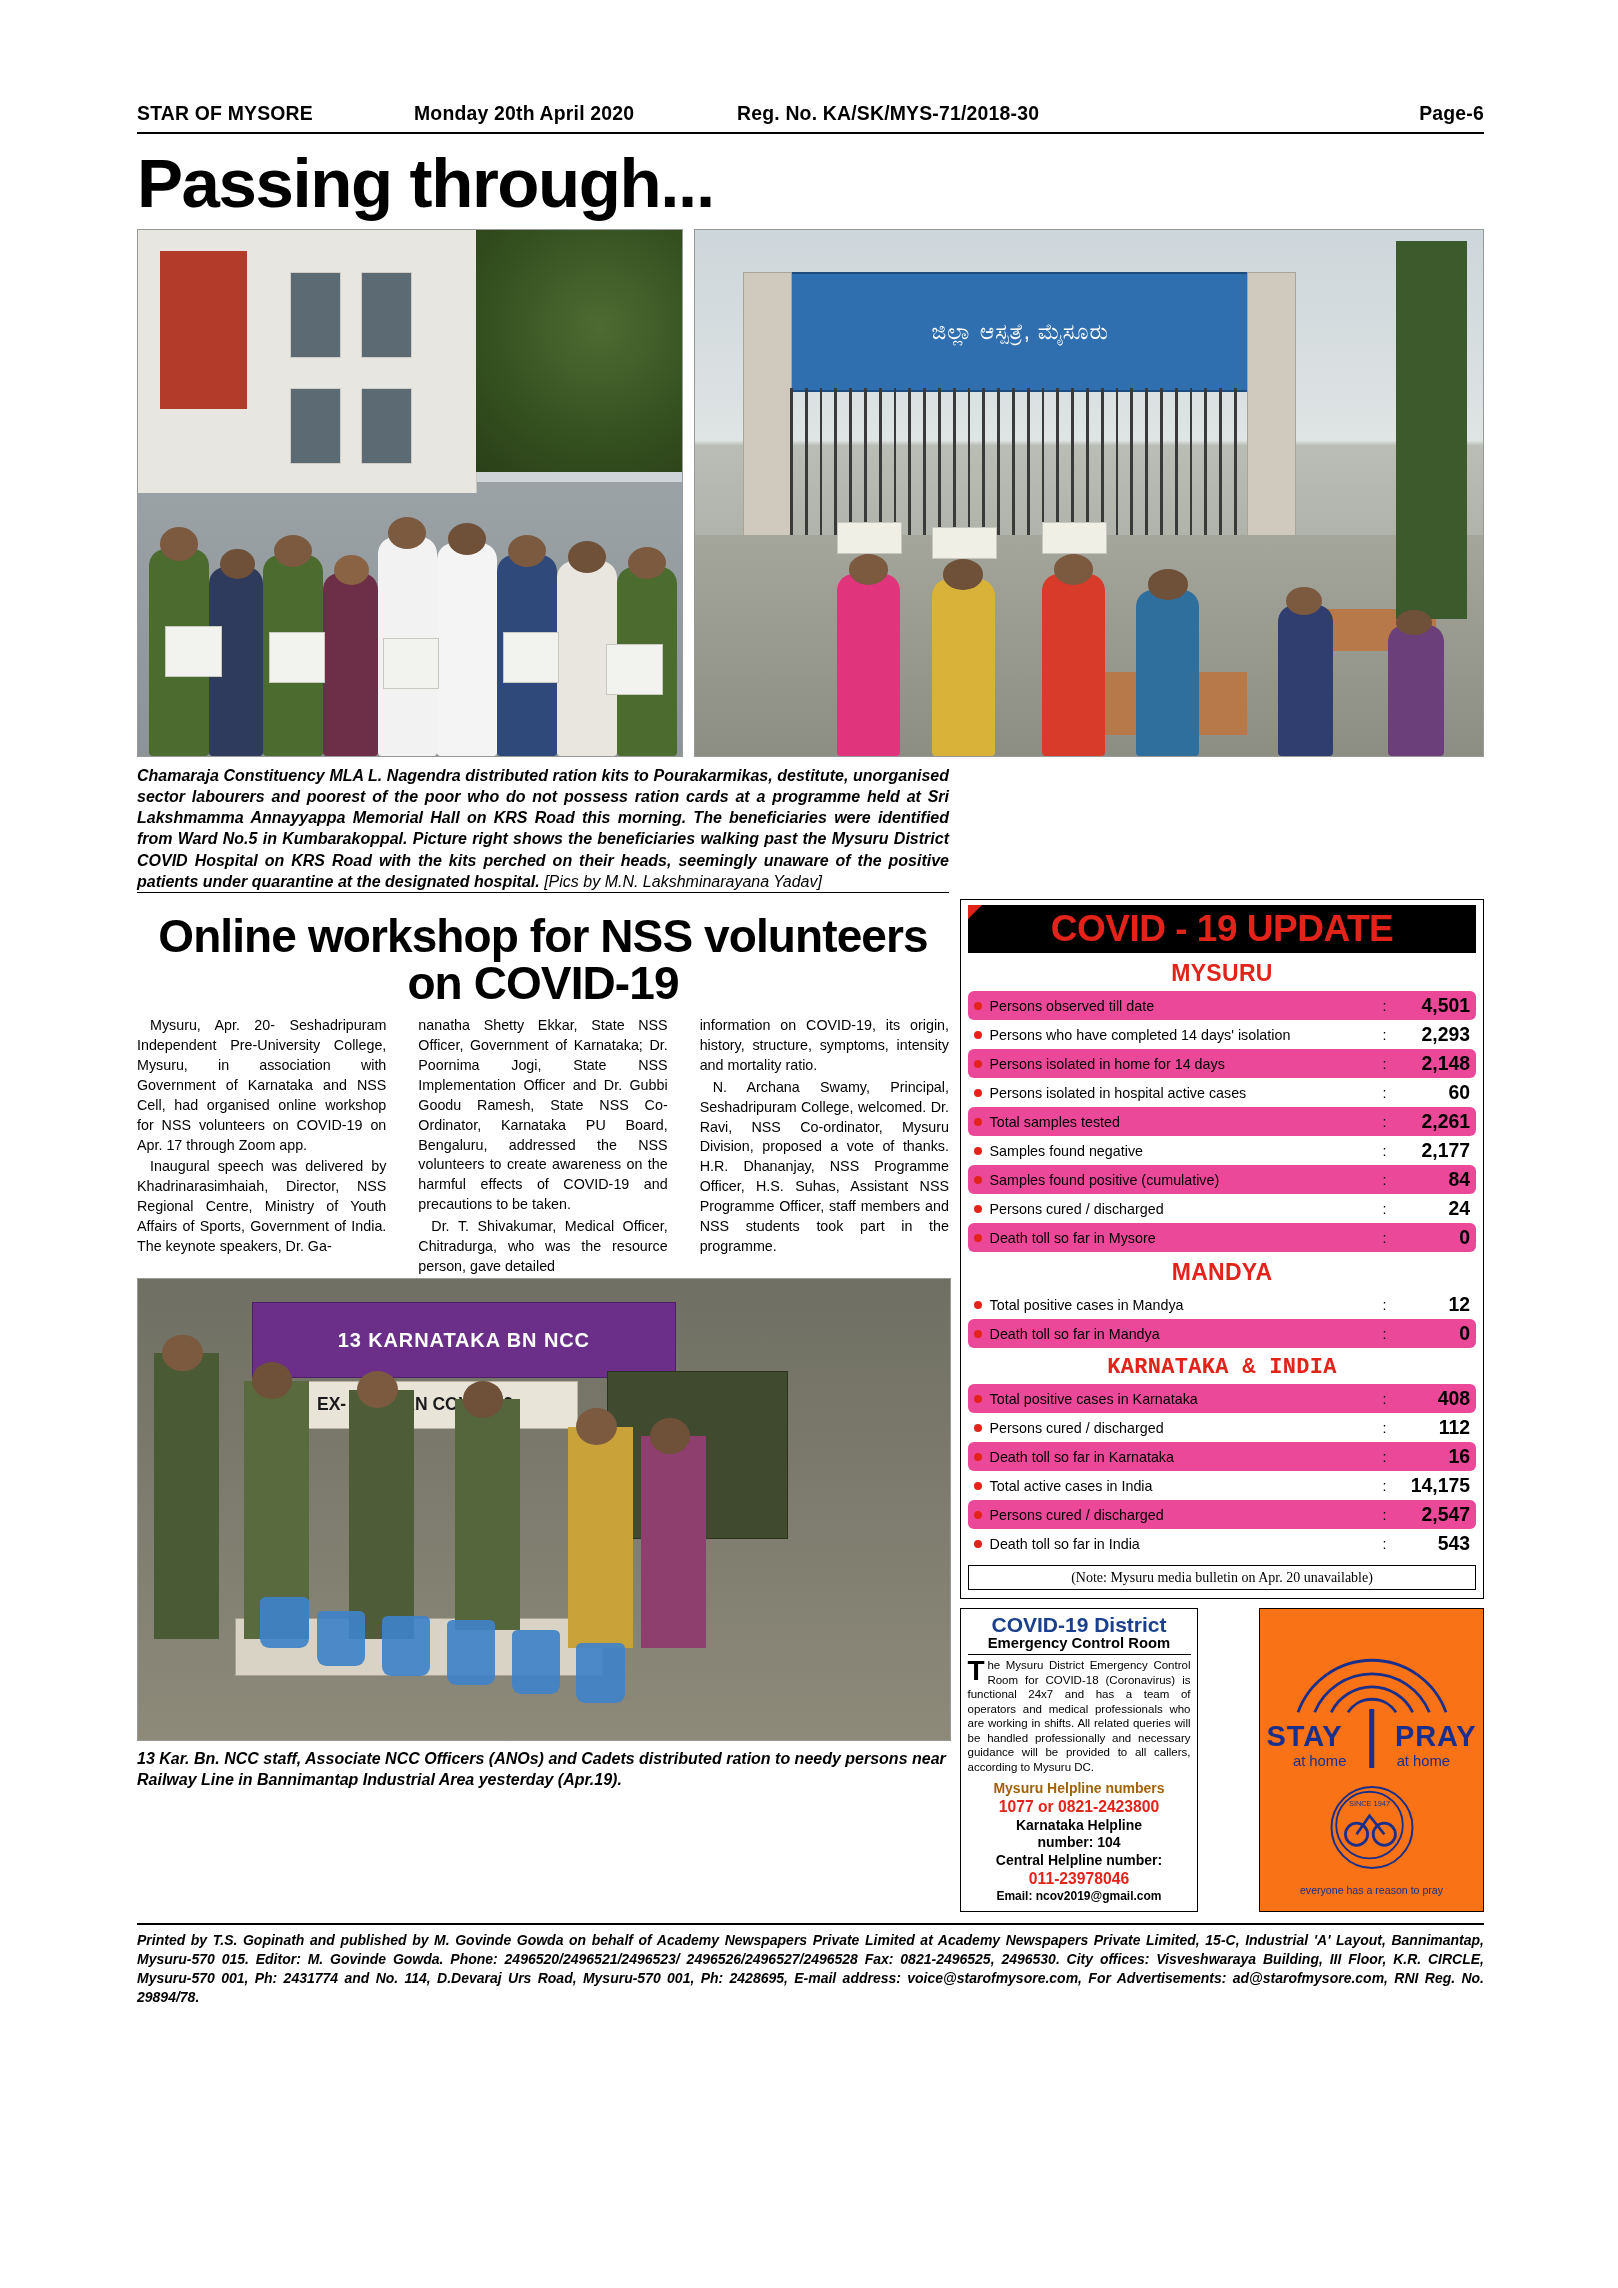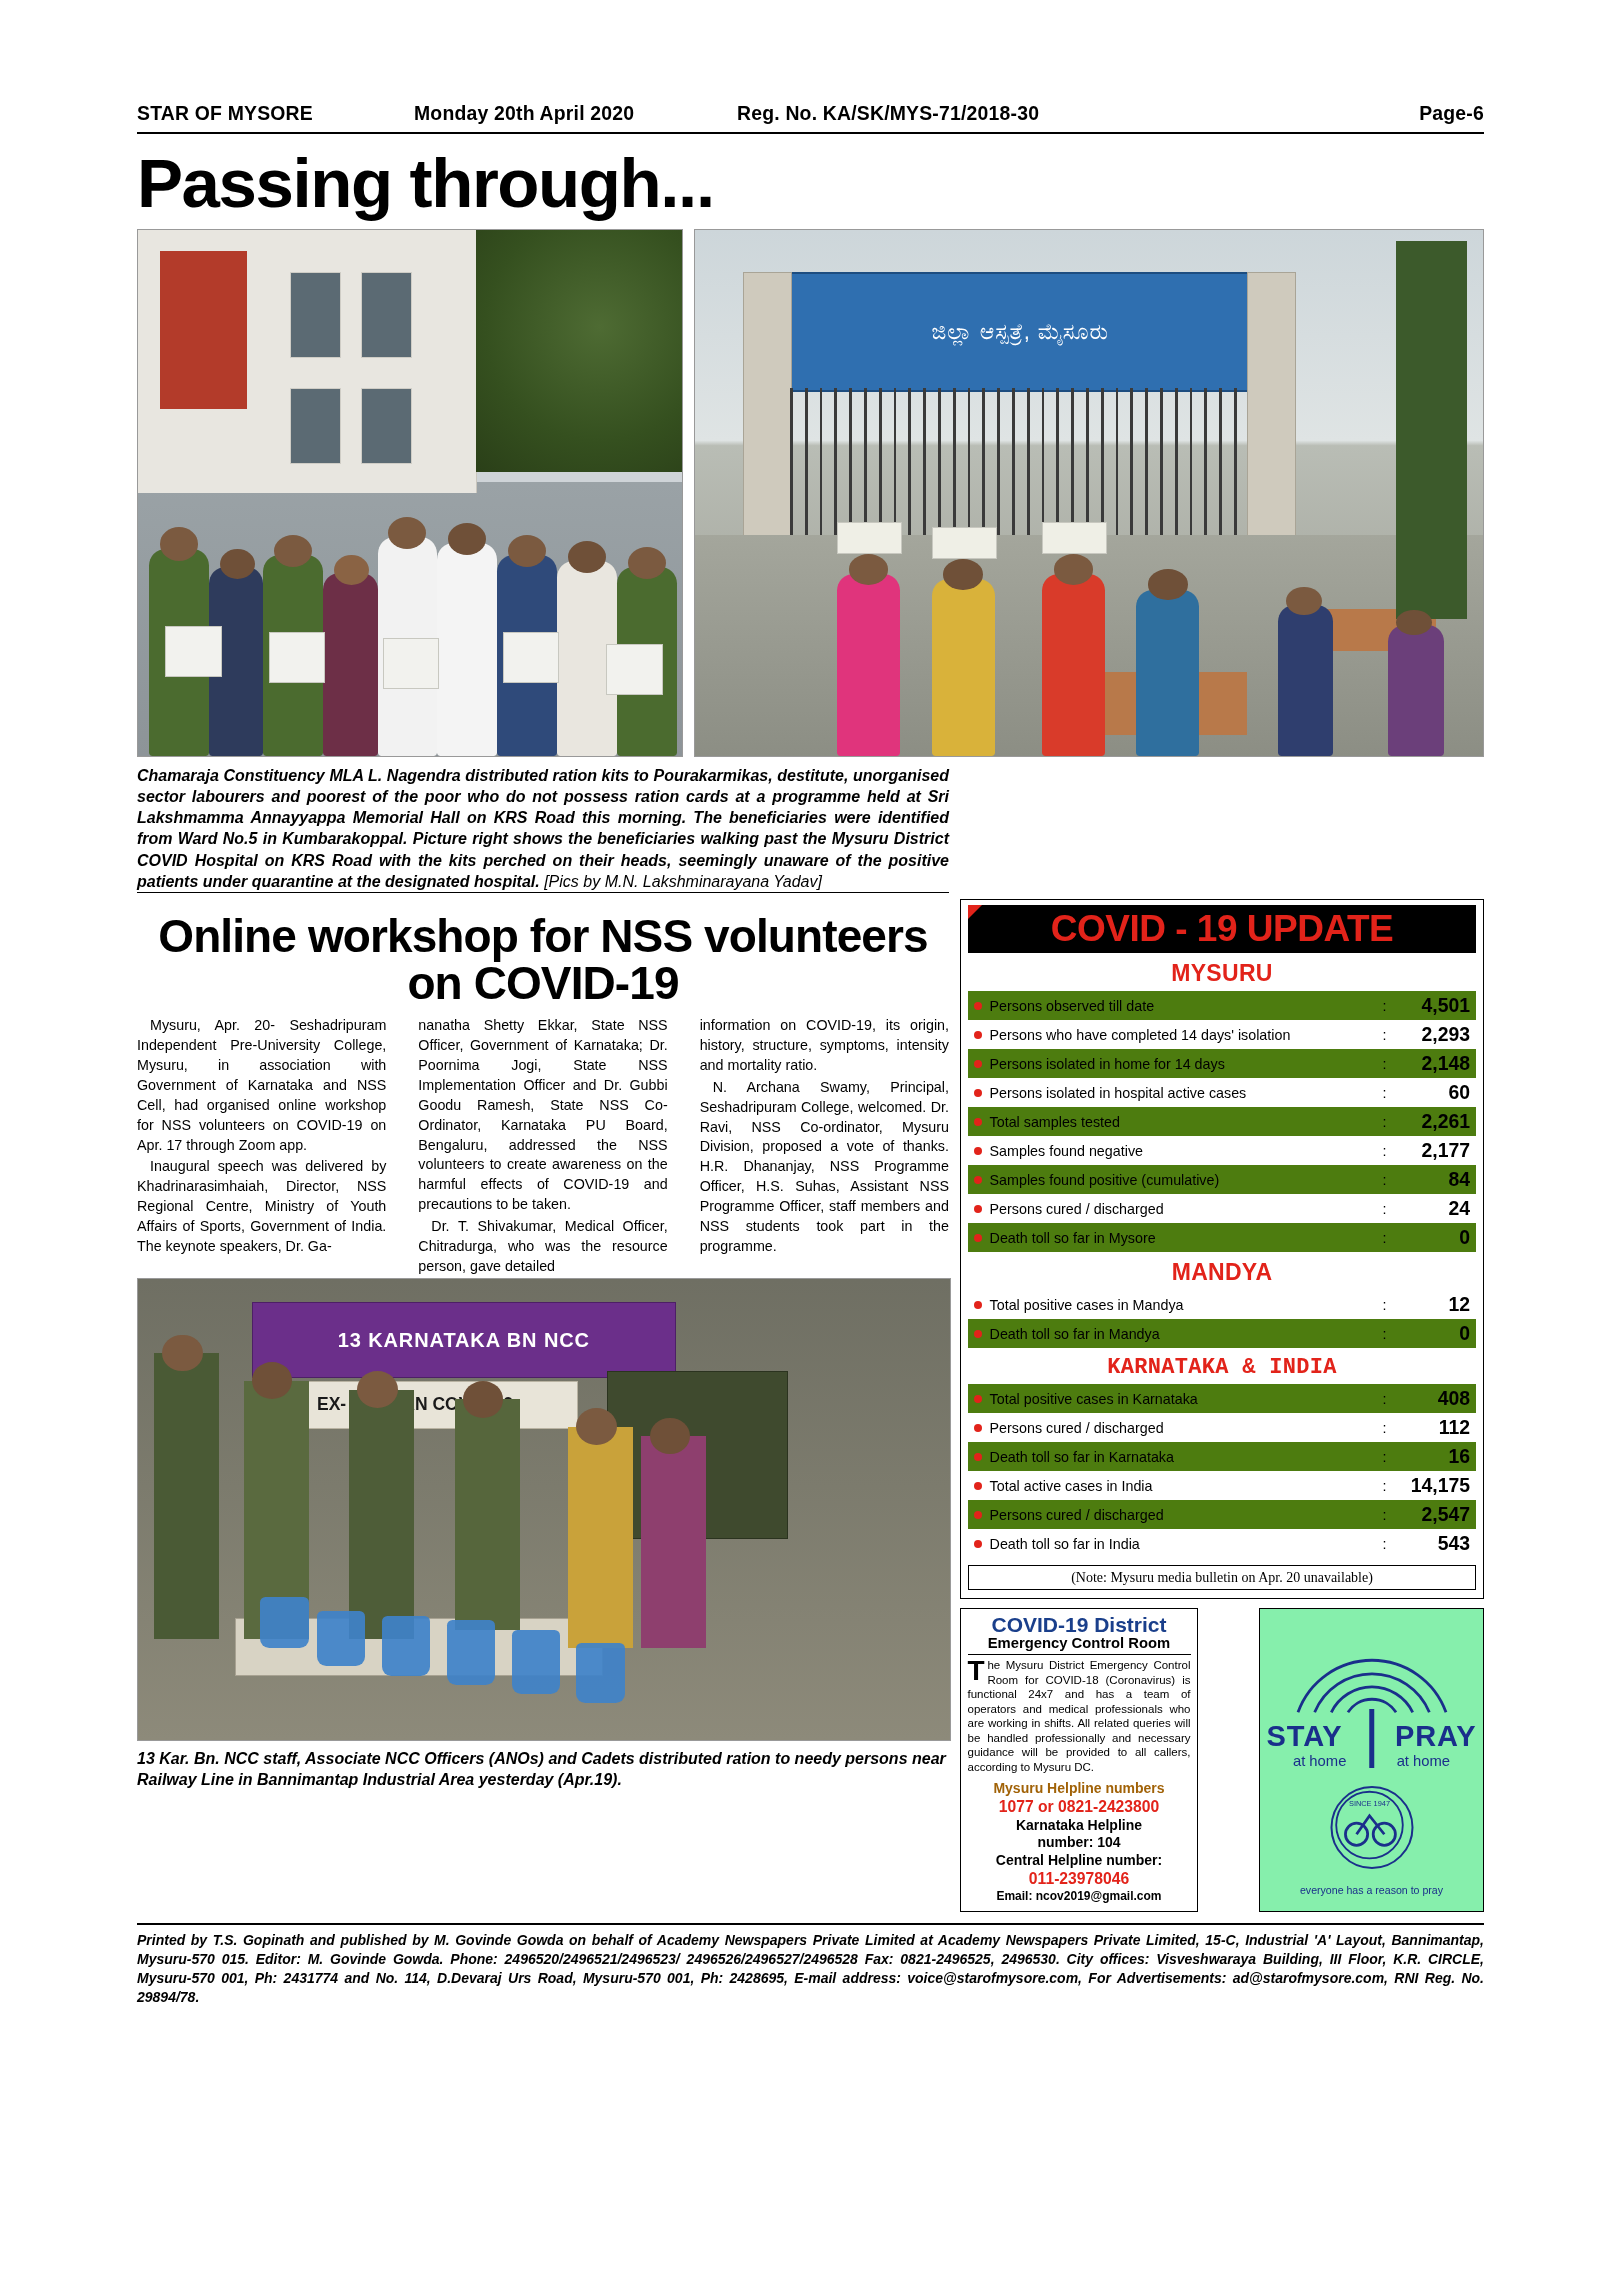--- a/index.html
+++ b/index.html
@@ -227,21 +227,21 @@
     letter-spacing:0.3px;
   }
   .sec-head.ki { font-size:22px; font-family:Liberation Mono, monospace; }
   .stat-row {
     display:flex;
     align-items:center;
     height:29px;
     font-size:14.3px;
     padding:0 5.5px;
   }
-  .stat-row.alt { background:#4d7c0f; }
+  .stat-row.alt { background:#ec4899;border-radius:6px; }
   .bullet {
     width:8.3px; height:8.3px; border-radius:50%;
     background:#e2231a; margin-right:7.4px; flex:none;
   }
   .stat-label { flex:1; }
   .stat-colon { width:13px; text-align:center; }
   .stat-val {
     width:79px; text-align:right;
     font-weight:bold; font-size:19.4px;
   }
@@ -294,21 +294,21 @@
   .ctrl-help {
     text-align:center;
     font-weight:bold;
     font-size:14px;
     margin-top:5.5px;
     line-height:1.25;
   }
   .ctrl-help .num { color:#e2231a; font-size:15.7px; }
   .ad-box {
     width:247px;
-    background:#86efac;
+    background:#f97316;
     border:1.8px solid #000;
     position:relative;
     overflow:hidden;
     margin-left:44px;
   }
   .ad-stay {
     position:absolute; left:0; right:0; top:111px;
     text-align:center;
     font-size:29px; font-weight:bold; color:#1a2f8b;
     letter-spacing:0.9px;

